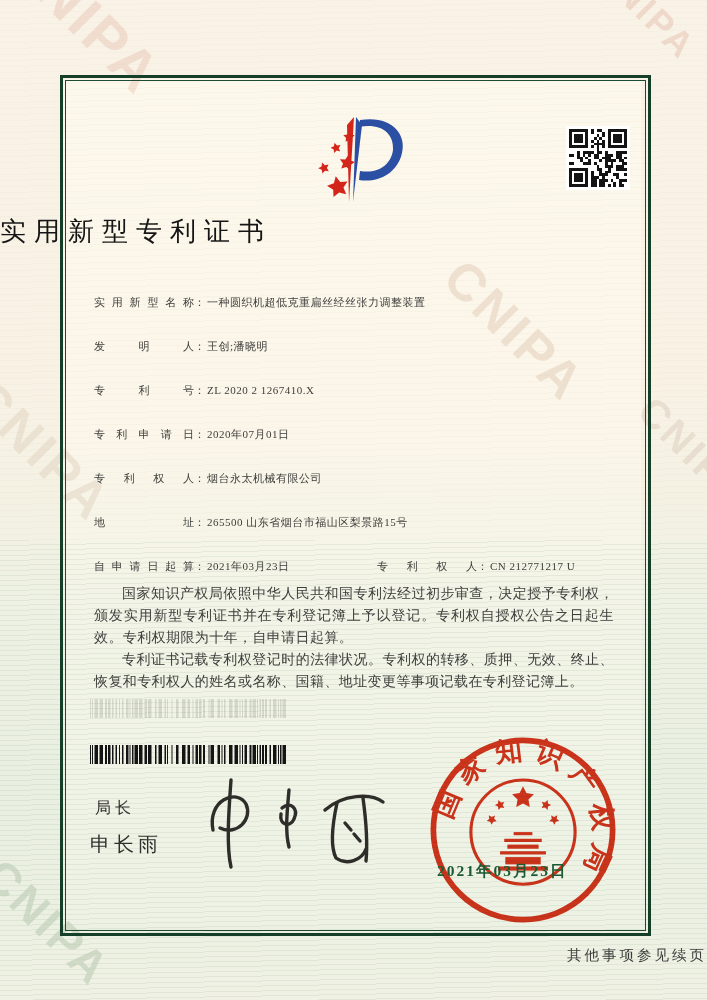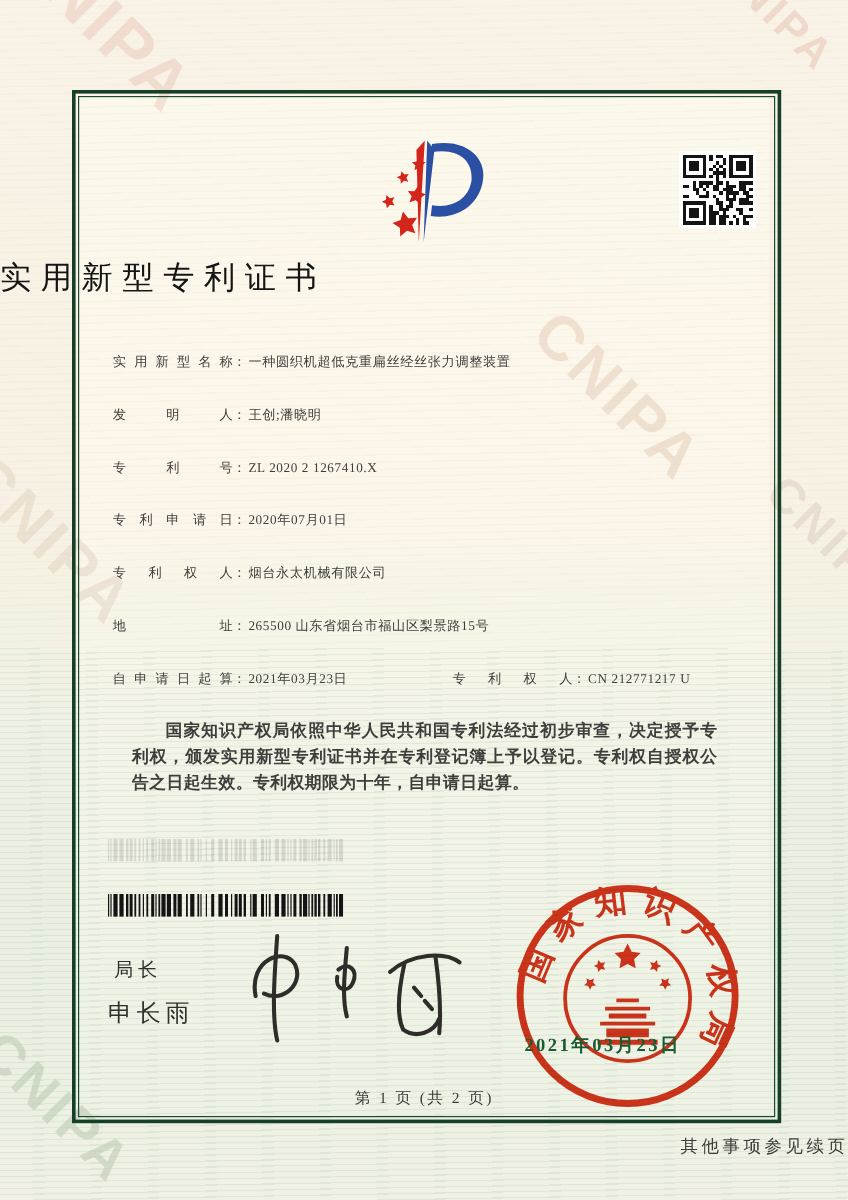--- a/index.html
+++ b/index.html
@@ -25,21 +25,21 @@
     letter-spacing:8px;color:#151515;}
   .fields{position:absolute;left:94px;top:292px;width:525px;font-size:11px;}
   .field-row{display:flex;height:44px;align-items:flex-start;line-height:21px;}
   .flabel{display:inline-block;width:100px;text-align:justify;text-align-last:justify;color:#3e3e3c;}
   .colon{margin:0 2px 0 0;}
   .fvalue{letter-spacing:.5px;color:#3e3e3c;}
   .fvalue.fixed{width:162px;}
   .flabel.second{margin-left:8px;}
   .paras{position:absolute;left:94px;top:583px;width:520px;font-size:14px;line-height:22px;
     letter-spacing:.4px;color:#3e3e3c;text-align:justify;}
-  .paras p{margin:16px;text-indent:2em;font-weight:bold;}
+  .paras p{margin:0;text-indent:2em;}
   .bc{position:absolute;left:90px;top:745px;width:196px;height:19px;}
   .bc.ghost{top:699px;opacity:.12;}
   .director-title{position:absolute;left:95px;top:798px;font-size:16px;letter-spacing:4px;color:#2f2f2d;}
   .director-name{position:absolute;left:90px;top:831px;font-size:20px;letter-spacing:4px;color:#2f2f2d;}
   .signature{position:absolute;left:185px;top:768px;}
   .seal{position:absolute;left:424px;top:731px;opacity:.94;mix-blend-mode:multiply;}
   .seal-date{position:absolute;left:437px;top:861px;font-size:15.5px;font-weight:600;
     letter-spacing:2px;color:#1b5a32;z-index:6;}
   .page-num{position:absolute;left:0;right:0;top:906px;text-align:center;font-size:13px;color:#3a3a38;letter-spacing:2px;}
   .cont-note{position:absolute;left:0;right:0;top:946px;text-align:right;font-size:14.5px;color:#3c3c3a;letter-spacing:3px;}
@@ -263,20 +263,21 @@
         <span class="colon">：</span>
         <span class="fvalue fixed">2021年03月23日</span>
         <span class="flabel second">专利权人</span>
         <span class="colon">：</span>
         <span class="fvalue">CN 212771217 U</span>
     </div>
   </div>
 
   <div class="paras">
     <p>国家知识产权局依照中华人民共和国专利法经过初步审查，决定授予专利权，颁发实用新型专利证书并在专利登记簿上予以登记。专利权自授权公告之日起生效。专利权期限为十年，自申请日起算。</p>
+    <p>专利证书记载专利权登记时的法律状况。专利权的转移、质押、无效、终止、恢复和专利权人的姓名或名称、国籍、地址变更等事项记载在专利登记簿上。</p>
   </div>
 
   <div class="bc ghost"><svg class="bc-svg" width="196" height="19" viewBox="0 0 196 19">
         <g fill="#141414">
           <rect x="0" y="0" width="1" height="19"></rect>
           <rect x="2" y="0" width="1" height="19"></rect>
           <rect x="4.5" y="0" width="3.5" height="19"></rect>
           <rect x="9.5" y="0" width="3.5" height="19"></rect>
           <rect x="15" y="0" width="2" height="19"></rect>
           <rect x="18" y="0" width="2.5" height="19"></rect>
@@ -418,16 +419,15 @@
         <path d="M77,105 h36" stroke="#d7290f" stroke-width="3"></path>
         <rect x="80" y="109" width="30" height="4"></rect>
         <path d="M73,117 h44" stroke="#d7290f" stroke-width="3"></path>
         <rect x="78" y="121" width="34" height="7"></rect>
         <rect x="71" y="130" width="48" height="4"></rect>
       </g>
     </svg>
   </div>
   <div class="seal-date">2021年03月23日</div>
 
-  <div class="page-num">第 1 页 (共 2 页)</div>
   <div class="cont-note">其他事项参见续页</div>
 
 </div>
 
 </body></html>

